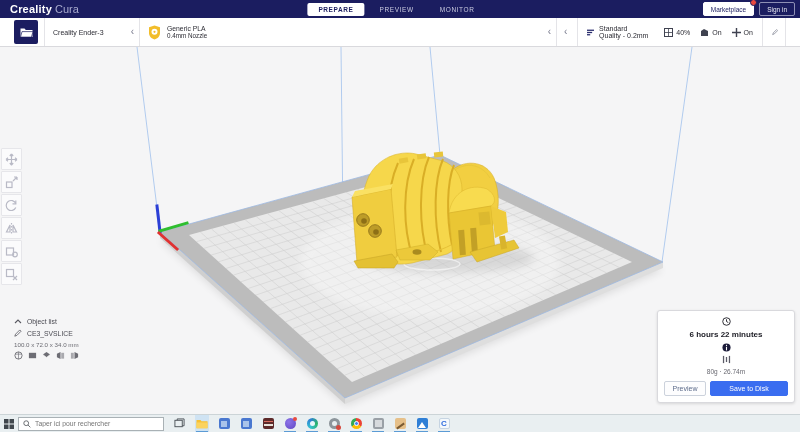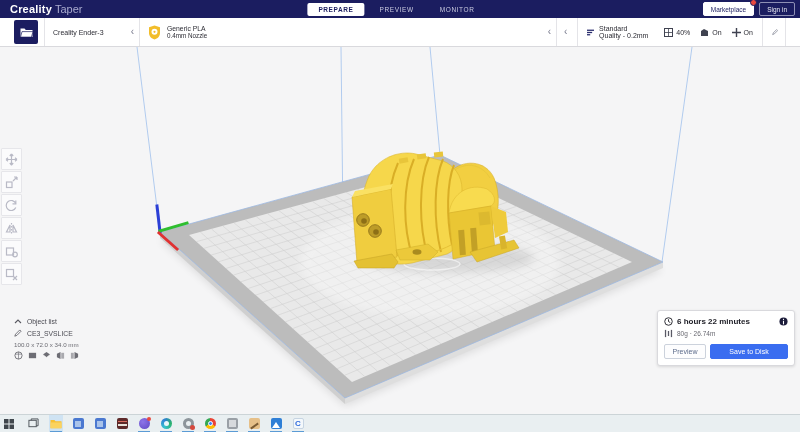--- a/index.html
+++ b/index.html
@@ -54,21 +54,21 @@
   #scene-info { position:absolute; left:14px; top:315px; z-index:10; color:#4a4a52; }
   .scene-row { display:flex; align-items:center; gap:5px; height:12px; }
   #object-list-label { font-size:6.8px; }
   #model-name { font-size:6.8px; }
   #model-dimensions { font-size:6.2px; color:#6b6b72; margin:2px 0 3px 0; }
   #view-presets { display:flex; gap:5px; margin-top:2px; }
   .view-btn { width:9px; height:9px; display:flex; align-items:center; justify-content:center; }
 
   
   #output-panel { position:absolute; left:657px; top:310px; width:138px; background:#fff; border:1px solid #d9d9dd; border-radius:3px; box-shadow:0 1px 3px rgba(0,0,0,.12); padding:6px 6px 6px 6px; z-index:10; }
-  .op-row { display:flex; align-items:center; gap:4px; }
+  .op-row { display:flex; align-items:center; gap:4px;flex-direction:column; }
   #print-time { font-size:8px; font-weight:bold; color:#1c1c24; flex:1; }
   #material-usage { font-size:6.5px; color:#696971; }
   #op-buttons { display:flex; gap:4px; margin-top:6px; }
   #preview-btn { flex:0 0 42px; height:15px; background:#fdfdfe; border:1px solid #ccd2dc; border-radius:2px; font-size:7px; color:#5c6b8a; font-family:inherit; }
   #save-btn { flex:1; height:15px; background:#3a6df0; border:1px solid #3a6df0; border-radius:2px; font-size:7px; color:#fff; font-family:inherit; }
 
   
   #taskbar { position:absolute; left:0; top:414px; width:800px; height:18px; background:#e9eff1; border-top:1px solid #ccd4d7; display:flex; align-items:center; z-index:40; }
   #start-btn { width:18px; height:18px; display:flex; align-items:center; justify-content:center; }
   #search-box { width:146px; height:14px; background:#fff; border:1px solid #a9b1b5; display:flex; align-items:center; gap:4px; padding:0 4px; }
@@ -80,21 +80,21 @@
   .app-cell.focused { background:#cfe3f3; }
   .ic12 { width:11px; height:11px; border-radius:2px; position:relative; }
 </style>
 </head>
 <body>
 
 <div id="screen">
 
   <div id="header">
     <div id="brand">
-      <span class="bold">Creality</span><span class="light">Taper</span>
+      <span class="bold">Creality</span><span class="light">Cura</span>
     </div>
     <div id="stage-tabs">
       <div class="stage-tab active">PREPARE</div>
       <div class="stage-tab">PREVIEW</div>
       <div class="stage-tab">MONITOR</div>
     </div>
     <div id="header-right">
       <div id="marketplace-btn">
         <span>Marketplace</span>
         <span id="marketplace-badge"></span>
@@ -405,20 +405,27 @@
 
   <div id="taskbar">
     <div id="start-btn">
       <svg width="10" height="10" viewBox="0 0 10 10">
         <rect x="0" y="0" width="4.5" height="4.5" fill="#40474d"></rect>
         <rect x="5.5" y="0" width="4.5" height="4.5" fill="#40474d"></rect>
         <rect x="0" y="5.5" width="4.5" height="4.5" fill="#40474d"></rect>
         <rect x="5.5" y="5.5" width="4.5" height="4.5" fill="#40474d"></rect>
       </svg>
     </div>
+    <div id="search-box">
+      <svg width="8" height="8" viewBox="0 0 10 10">
+        <circle cx="4" cy="4" r="3" fill="none" stroke="#5a5f63" stroke-width="1.1"></circle>
+        <line x1="6.3" y1="6.3" x2="9.2" y2="9.2" stroke="#5a5f63" stroke-width="1.1"></line>
+      </svg>
+      <input type="text" readonly="" placeholder="Taper ici pour rechercher" style="">
+    </div>
     <div id="task-view-btn" class="app-cell">
       <svg width="11" height="11" viewBox="0 0 12 12">
         <rect x="1" y="2.5" width="8" height="7" fill="none" stroke="#494f55" stroke-width="1"></rect>
         <path d="M3.5 2.5 V1 H11 V8.5 H9" fill="none" stroke="#494f55" stroke-width="1"></path>
       </svg>
     </div>
     <div id="app-row">
       <div class="app-cell open focused">
         <svg width="12" height="10" viewBox="0 0 12 10">
           <path d="M0.5 1 h4 l1 1.2 h6 v7 h-11 z" fill="#f8c032"></path>

